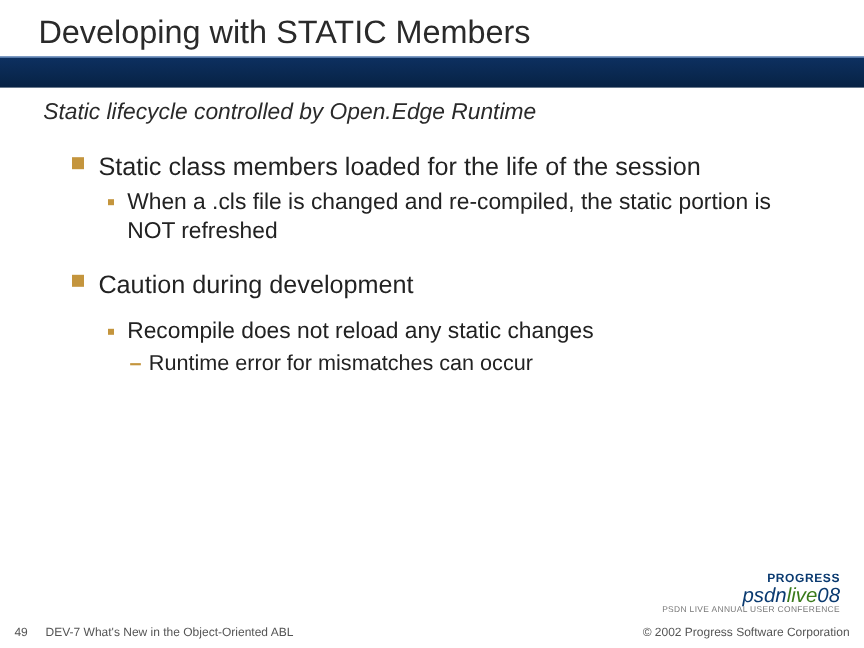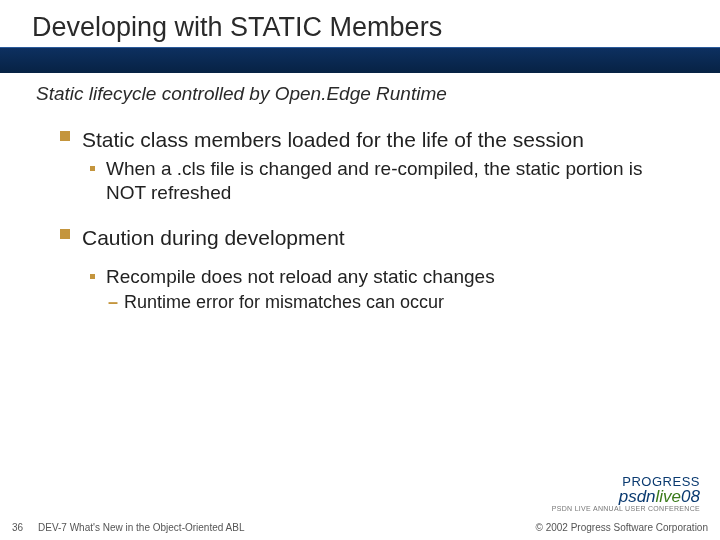--- a/index.html
+++ b/index.html
@@ -99,23 +99,23 @@
   .footer-title { flex: 1; }
   .copyright { }
   .logo {
     position: absolute;
     right: 20px;
     bottom: 28px;
     text-align: right;
     line-height: 1;
   }
   .logo-top {
-    font-size: 13px;
+    font-size: 10px;
     color: #0a3a70;
-    font-weight: normal;
+    font-weight: bold;
     letter-spacing: 0.5px;
   }
   .logo-main {
     font-size: 17px;
     font-weight: normal;
     font-style: italic;
   }
   .logo-main .p { color: #0a3a70; }
   .logo-main .live { color: #3a7a1a; }
   .logo-main .yr { color: #0a3a70; }
@@ -174,16 +174,16 @@
 
 <div class="logo">
   <div class="logo-top">PROGRESS</div>
   <div class="logo-main">
     <span class="p">psdn</span><span class="live">live</span><span class="yr">08</span>
   </div>
   <div class="logo-sub">PSDN LIVE ANNUAL USER CONFERENCE</div>
 </div>
 
 <div class="footer">
-  <div class="slide-num">36</div>
+  <div class="slide-num">49</div>
   <div class="footer-title">DEV-7 What's New in the Object-Oriented ABL</div>
   <div class="copyright">© 2002 Progress Software Corporation</div>
 </div>
 
 </body></html>

